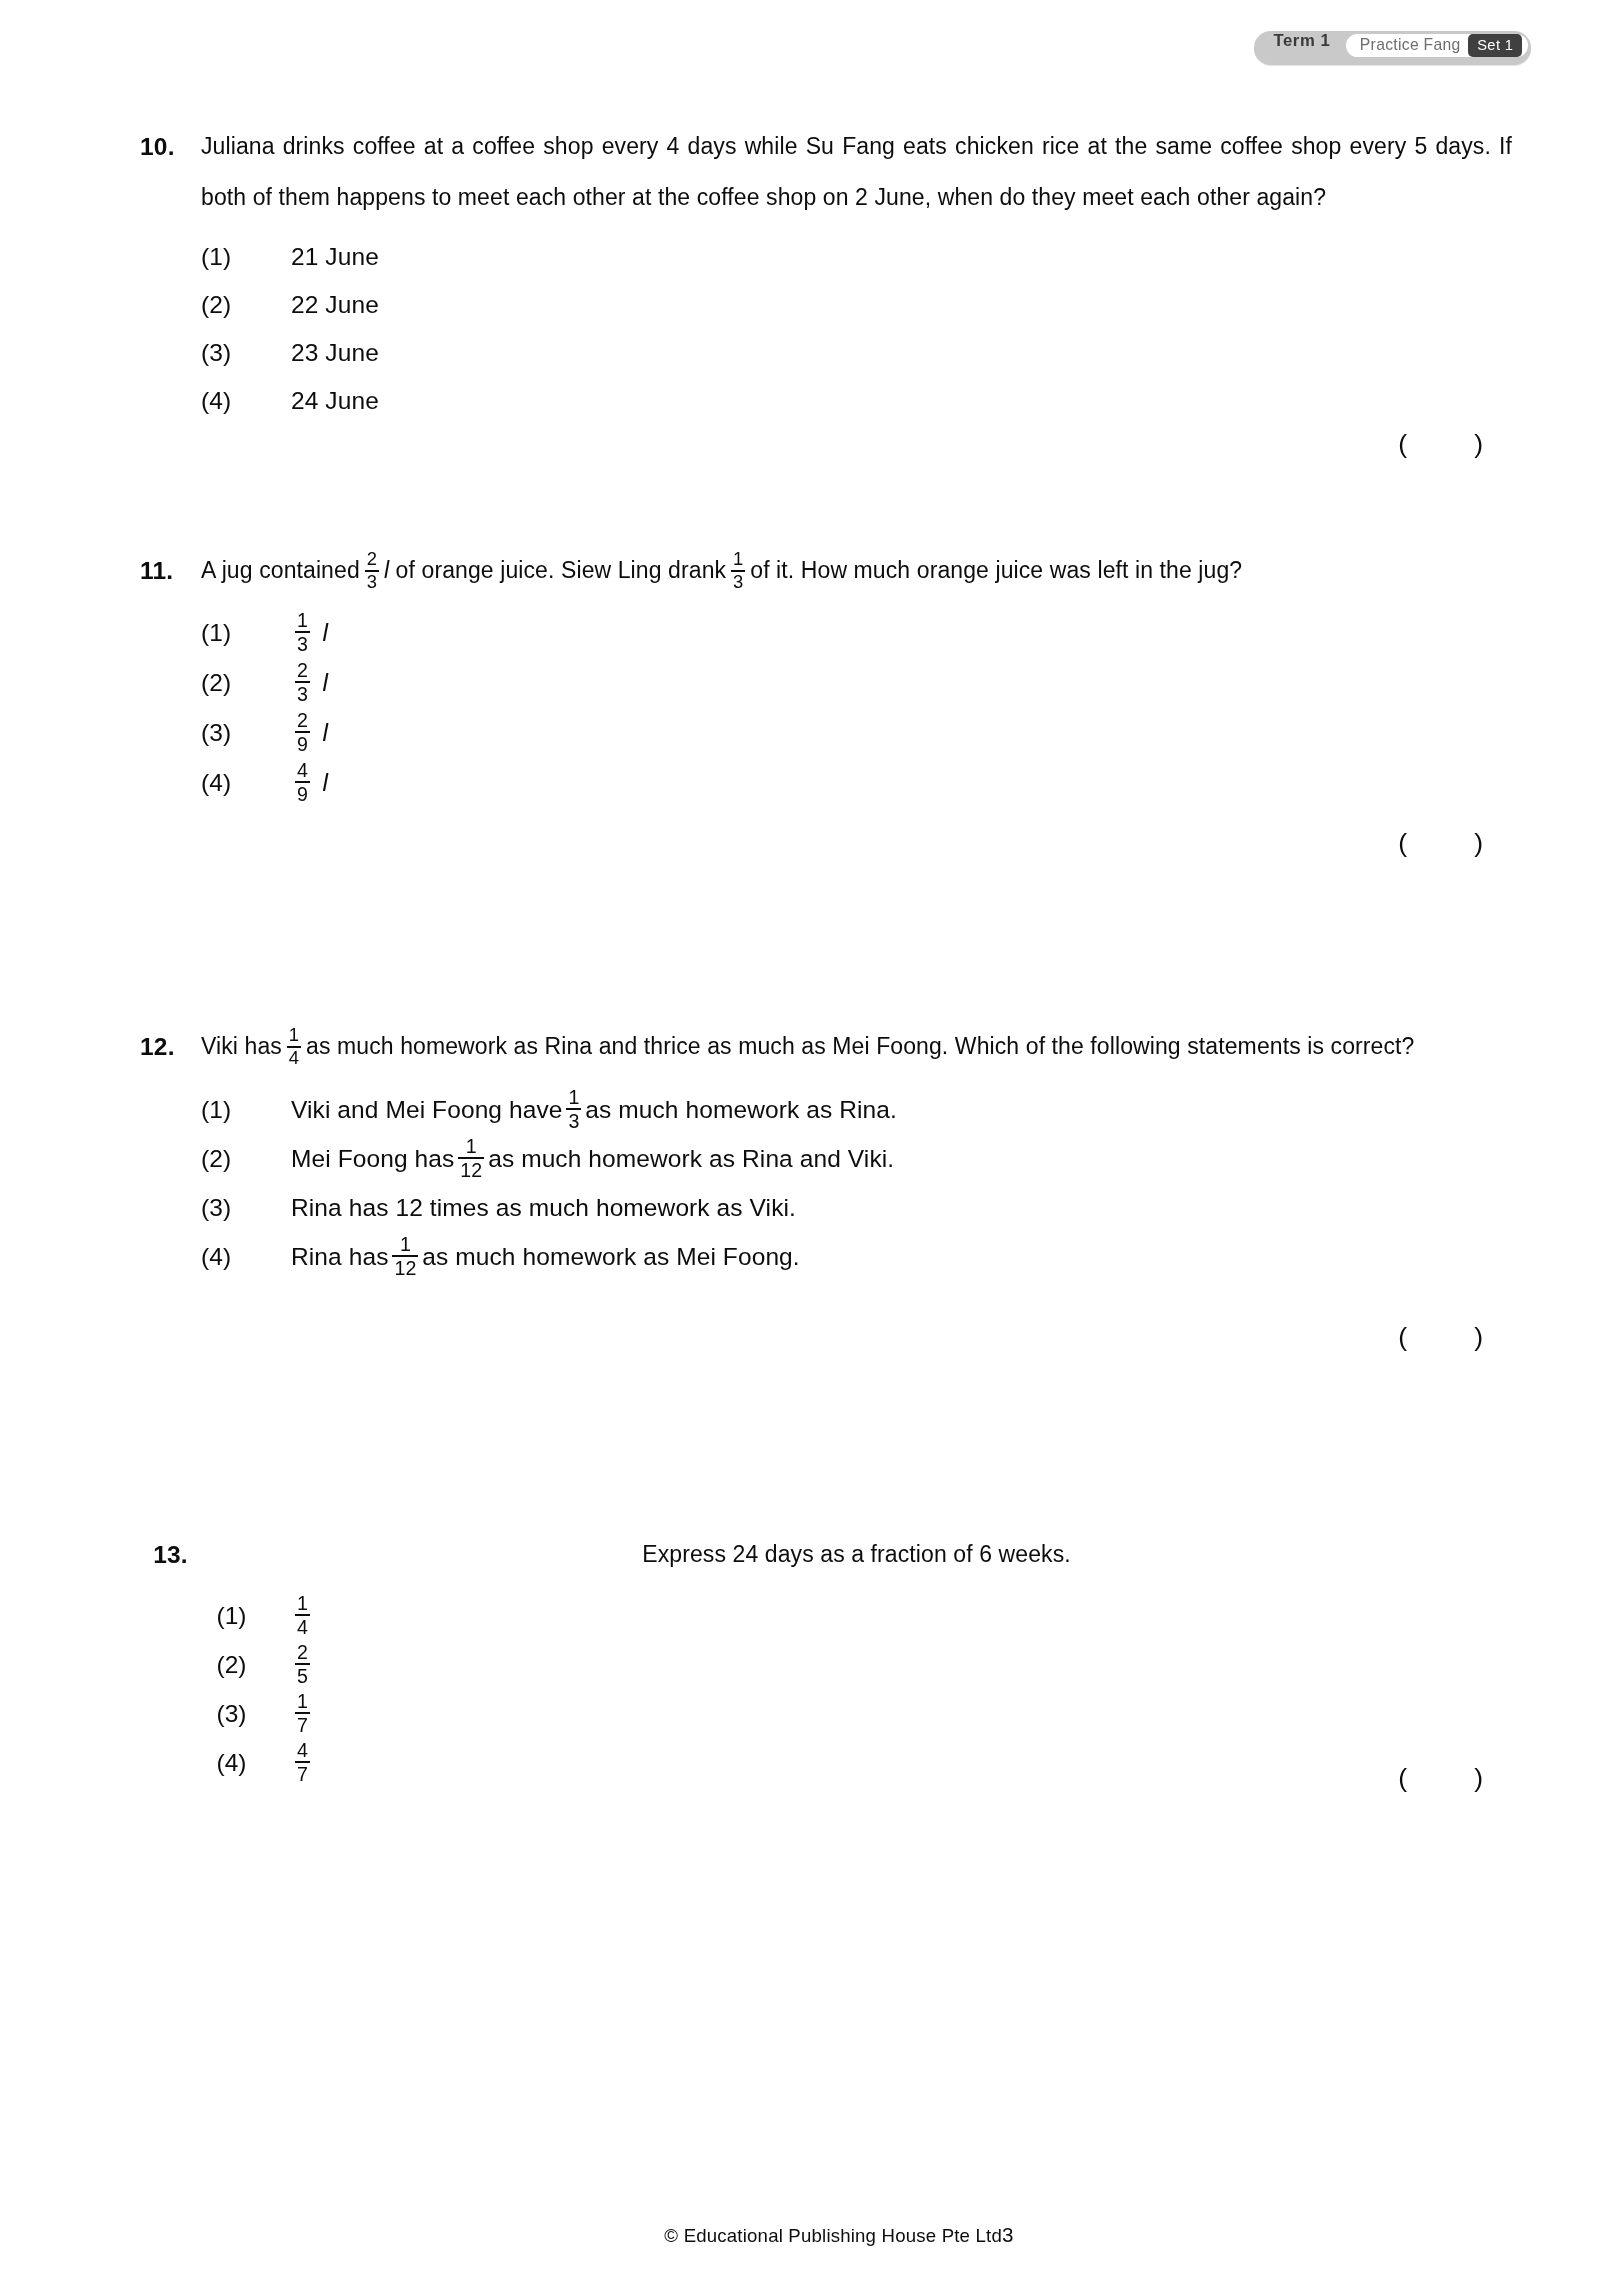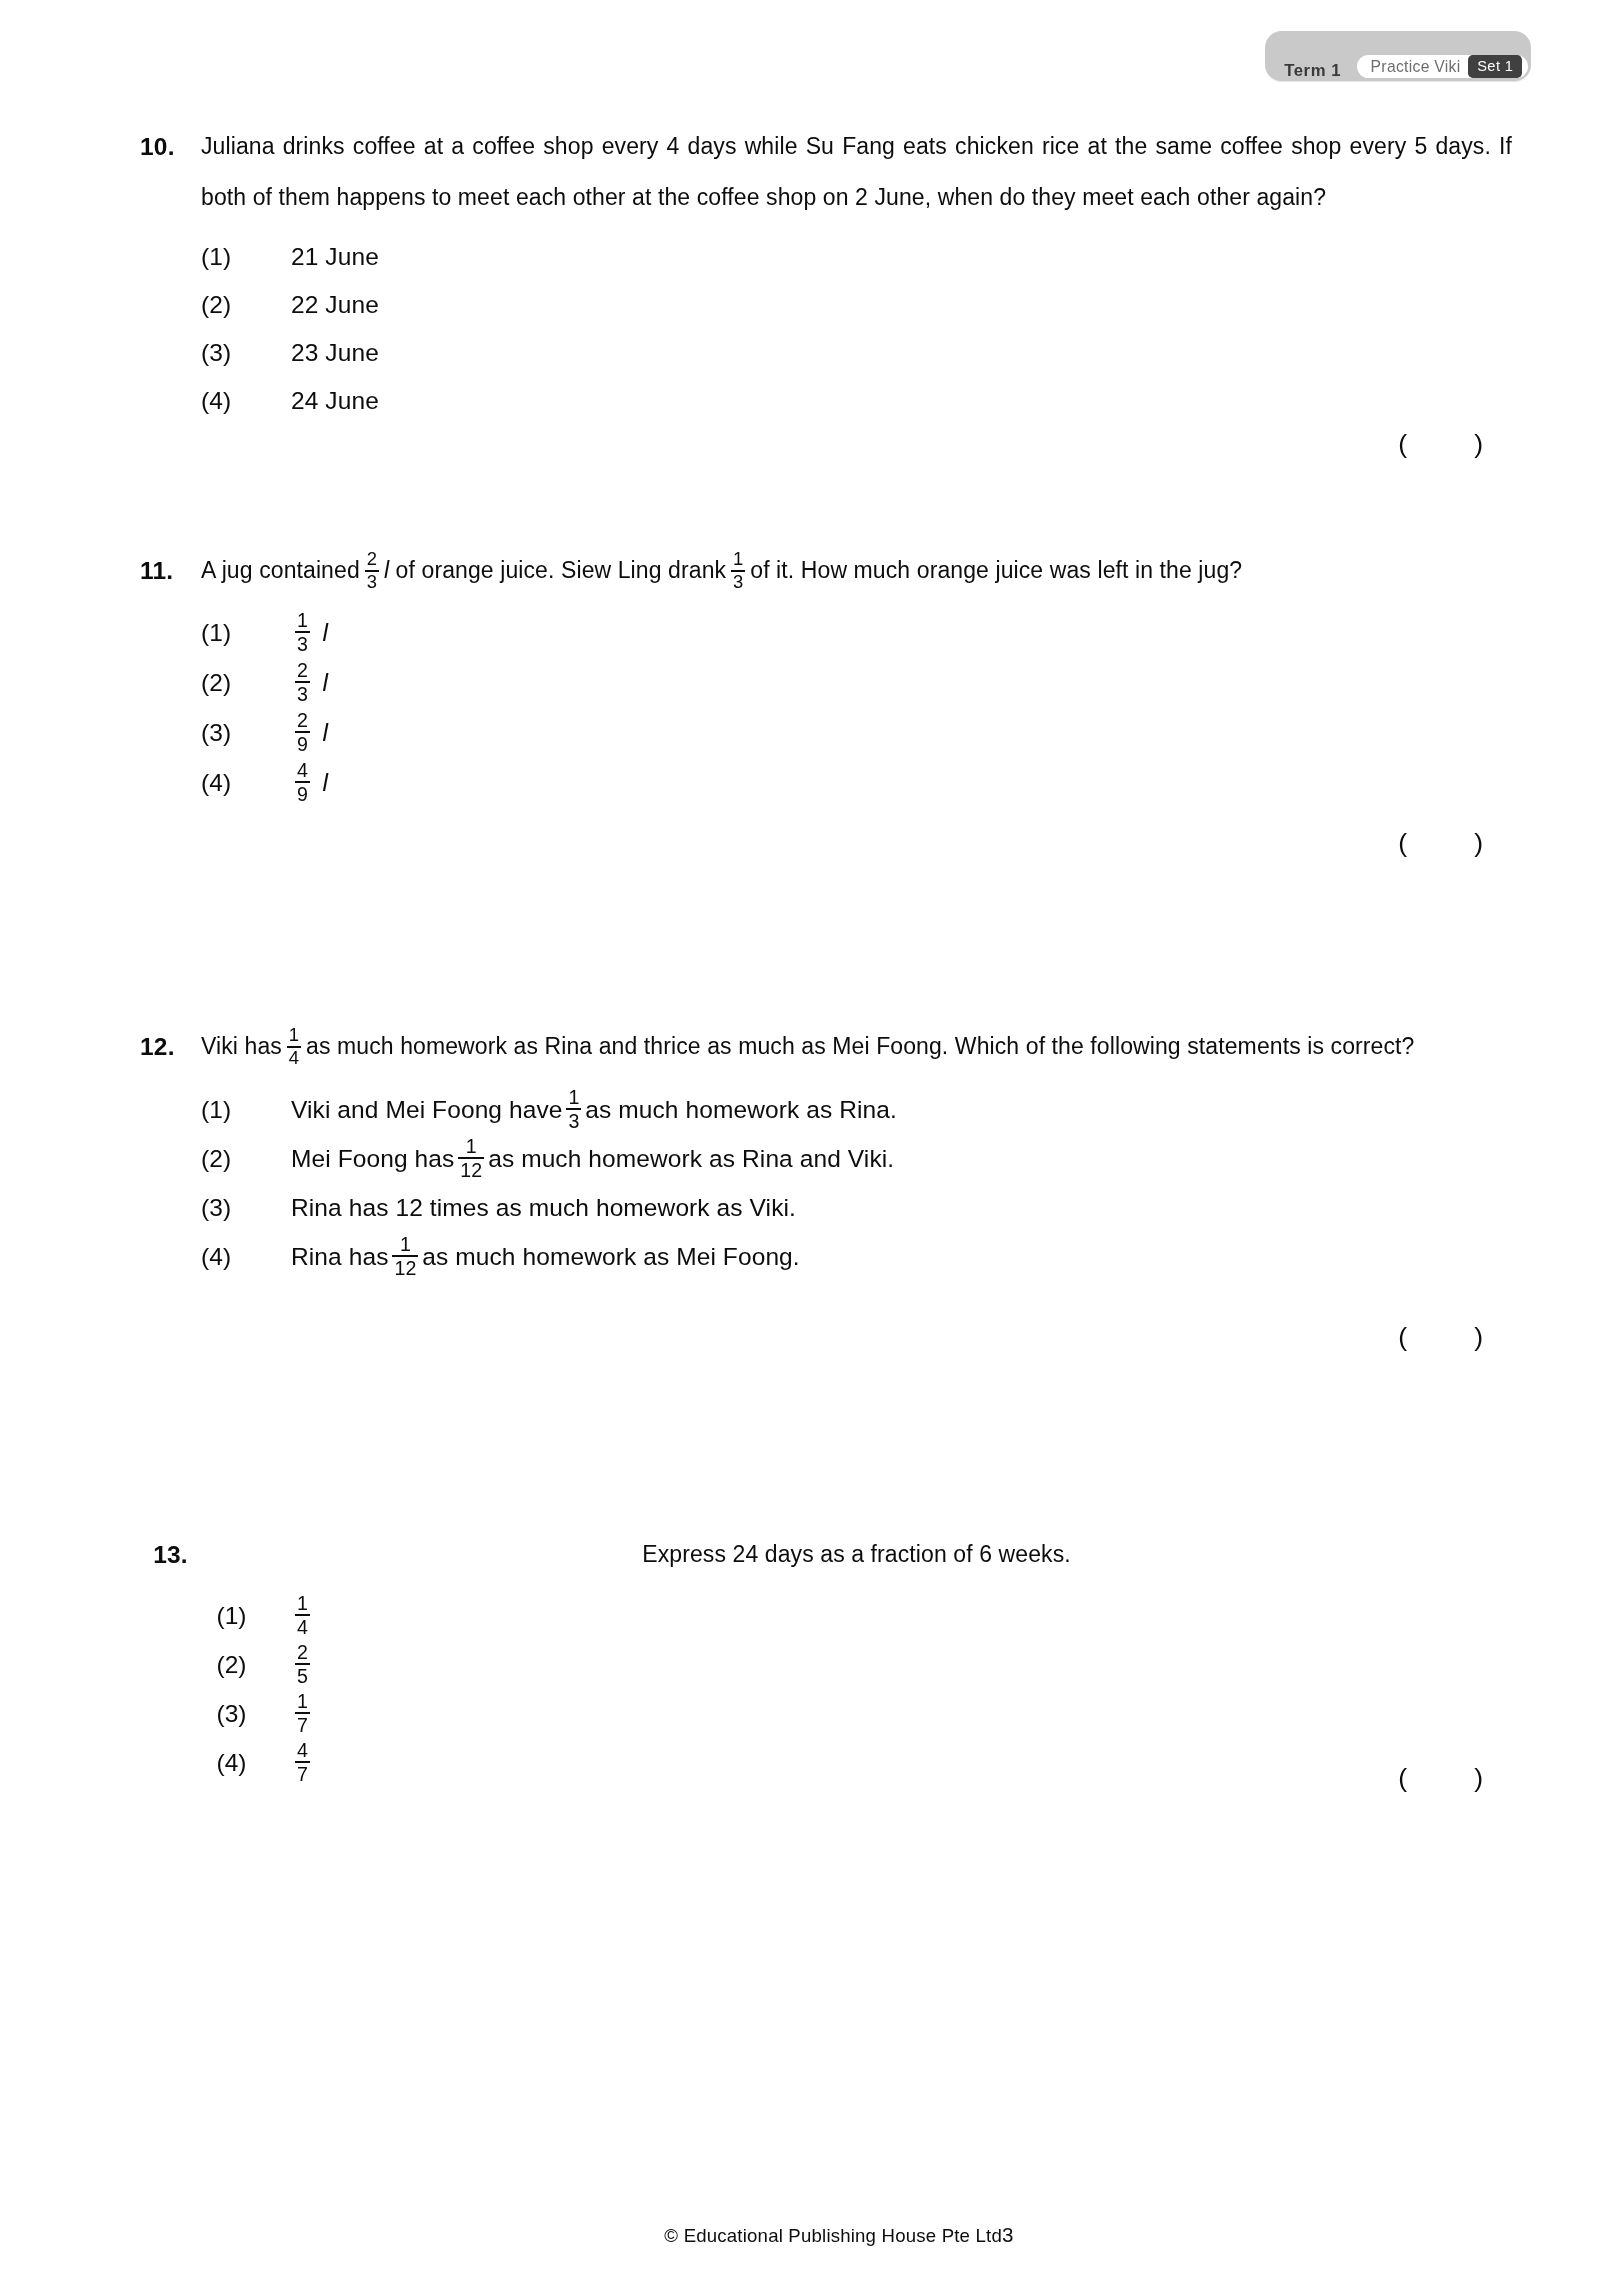--- a/index.html
+++ b/index.html
@@ -15,22 +15,22 @@
     color: #0d0d0d;
     overflow: hidden;
   }
 
   
   .page-header {
     position: absolute;
     top: 31px;
     right: 90px;
     display: flex;
-    align-items: flex-end;
-    height: 50px;
+    align-items: flex-start;
+    height: 34px;
     background: #c9c9c9;
     border-radius: 16.7px;
     padding: 0;
     overflow: hidden;
     box-shadow: 0 1px 0 rgba(0,0,0,0.10);
   }
   .hdr-term {
     display: flex;
     align-items: center;
     justify-content: center;
@@ -172,21 +172,21 @@
   }
   .footer-left { white-space: nowrap; }
   .footer-page { font-size: 20.6px; }
 </style>
 </head>
 <body>
 
 <div class="page-header">
   <div class="hdr-term">Term 1</div>
   <div class="hdr-right">
-    <span class="hdr-practice">Practice Viki</span>
+    <span class="hdr-practice">Practice Fang</span>
     <span class="hdr-set">Set 1</span>
   </div>
 </div>
 
 <div class="qblock" style="top:121px;">
   <div class="qhead">
     <div class="qnum">10.</div>
     <div class="qtext justify">Juliana drinks coffee at a coffee shop every 4 days while Su Fang eats chicken rice at the same coffee shop every 5 days. If both of them happens to meet each other at the coffee shop on 2 June, when do they meet each other again?</div>
   </div>
   <div class="options" style="margin-top:9.8px;">

